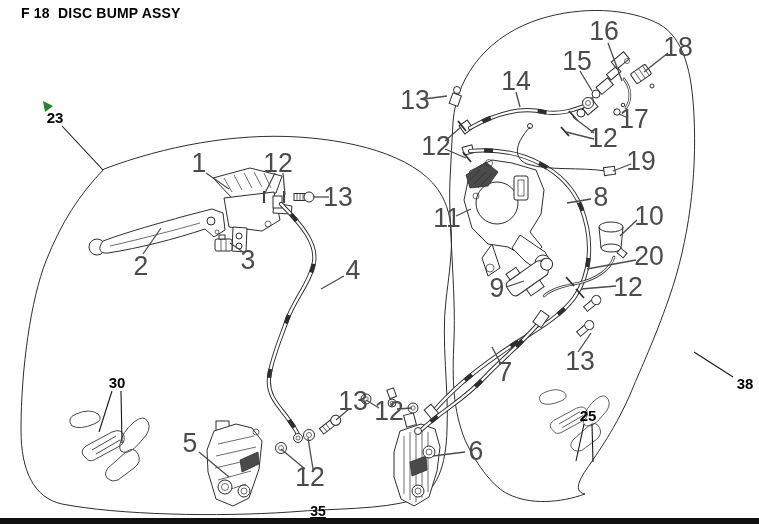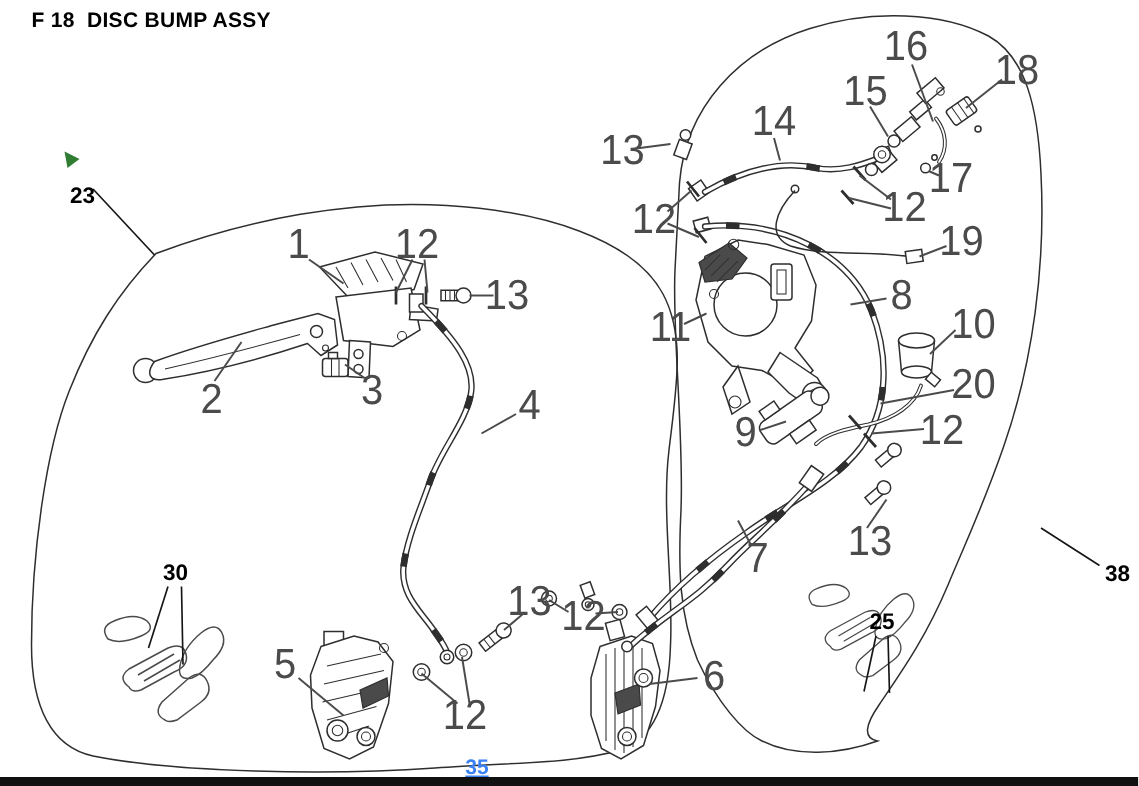--- a/index.html
+++ b/index.html
@@ -6,21 +6,21 @@
   #page{position:relative;width:759px;height:524px;background:#fff;overflow:hidden;
         font-family:"Liberation Sans",sans-serif;}
   #art{position:absolute;left:0;top:0;}
   .title{position:absolute;left:8px;top:5px;font-size:14px;font-weight:bold;color:#000;
          white-space:pre;letter-spacing:.2px;padding-left:13px;}
   .co{position:absolute;transform:translate(-50%,-50%) scaleX(.95);
       font-size:28px;font-weight:400;color:#4b4b4b;line-height:1;}
   .cob{position:absolute;transform:translate(-50%,-50%);
        font-size:15px;font-weight:bold;color:#000;line-height:1;}
   .pageno{position:absolute;transform:translate(-50%,-50%);
-          font-size:14px;font-weight:bold;color:#3b82f6;text-decoration:underline;}
+          font-size:14px;font-weight:bold;color:#000000;text-decoration:underline;}
   .footerbar{position:absolute;left:0;bottom:0;width:759px;height:6px;background:#101010;}
   
   .ln{stroke:#2e2e2e;fill:none;stroke-width:1;}
   .fw{fill:#fff;stroke:#2e2e2e;stroke-width:1;}
   .dk{fill:#4a4a4a;stroke:#2e2e2e;stroke-width:.8;}
   .ld{stroke:#4b4b4b;stroke-width:1.3;}
   .ldb{stroke:#151515;stroke-width:1.1;}
   .h1{stroke:#2e2e2e;stroke-width:4.2;fill:none;stroke-linecap:round;}
   .h2{stroke:#fff;stroke-width:2.3;fill:none;stroke-linecap:round;}
   .h3{stroke:#2e2e2e;stroke-width:4.4;fill:none;stroke-dasharray:9 48;stroke-dashoffset:-14;}
@@ -341,19 +341,19 @@
 <div class="co" style="left:580px;top:361px">13</div>
 <div class="co" style="left:516px;top:81px">14</div>
 <div class="co" style="left:577px;top:61px">15</div>
 <div class="co" style="left:604px;top:31px">16</div>
 <div class="co" style="left:634px;top:119px">17</div>
 <div class="co" style="left:678px;top:47px">18</div>
 <div class="co" style="left:641px;top:161px">19</div>
 <div class="co" style="left:649px;top:256px">20</div>
 <div class="cob" style="left:117px;top:382px">30</div>
 <div class="cob" style="left:588px;top:415px">25</div>
-<div class="cob" style="left:55px;top:131px">23</div>
+<div class="cob" style="left:55px;top:117px">23</div>
 <div class="cob" style="left:745px;top:383px">38</div>
 
 <div class="pageno" style="left:318px;top:511px">35</div>
 
 <div class="footerbar"></div>
 </div>
 
 </body></html>

